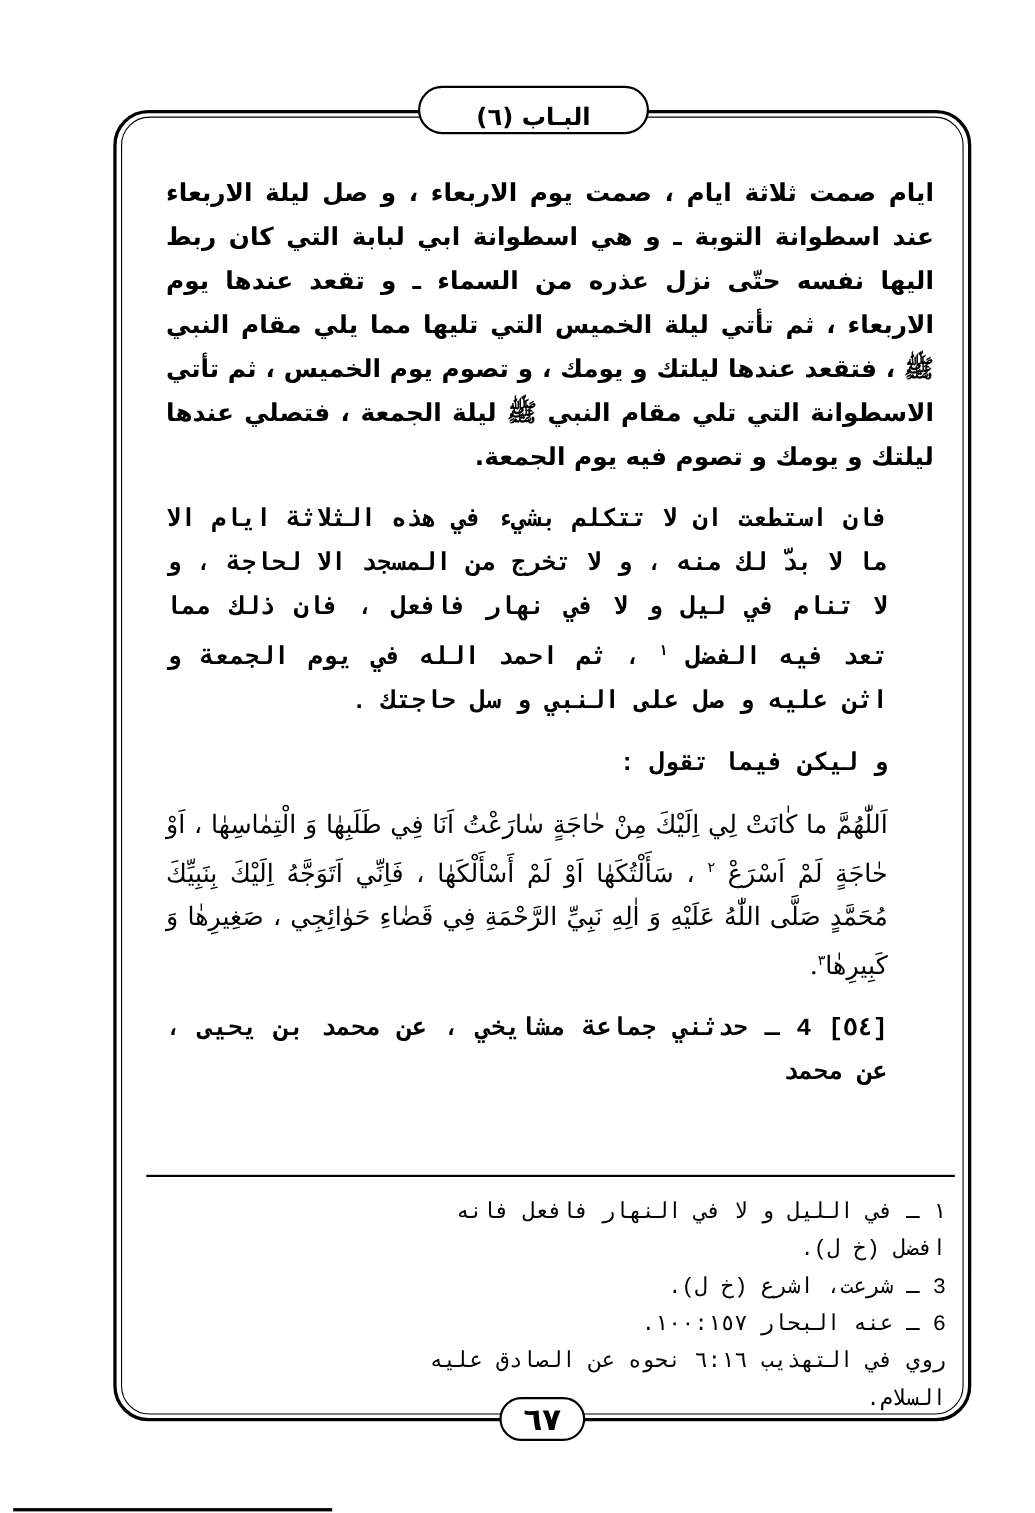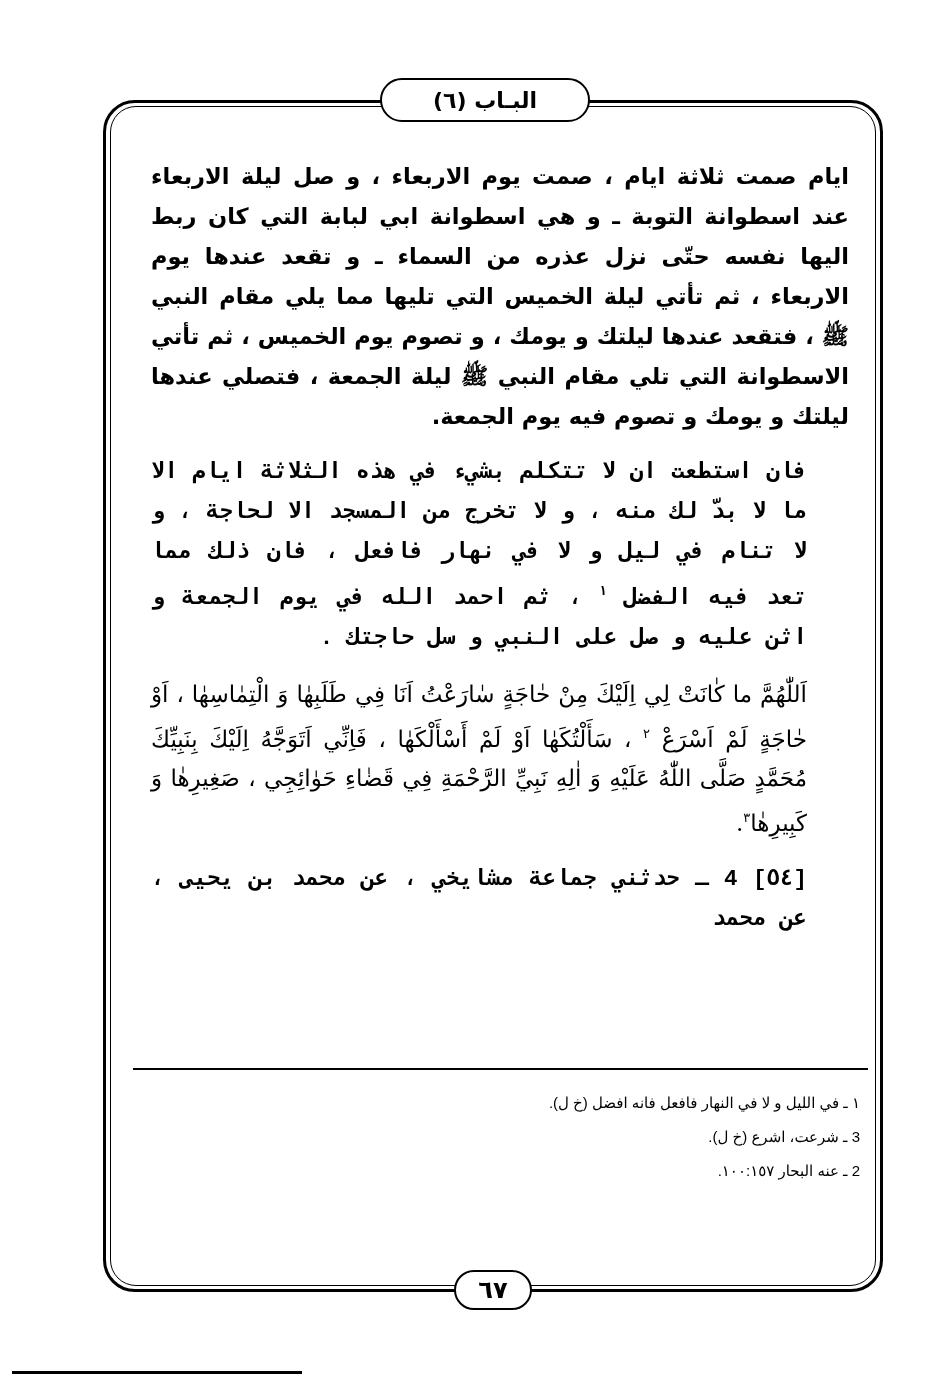--- a/index.html
+++ b/index.html
@@ -4,60 +4,62 @@
 <style>
   html, body { margin:0; padding:0; background:#ffffff; }
   body { width:941px; height:1375px; position:relative; overflow:hidden;
          font-family:"DejaVu Sans", sans-serif; color:#000; }
   .frame-outer { position:absolute; left:103px; top:100px; width:780px; height:1192px;
                  border:3px solid #000; border-radius:32px; box-sizing:border-box; }
   .frame-inner { position:absolute; left:110px; top:106px; width:766px; height:1180px;
                  border:1.5px solid #000; border-radius:26px; box-sizing:border-box; }
   .header-pill { position:absolute; left:380px; top:78px; width:210px; height:44px;
                  background:#fff; border:2.5px solid #000; border-radius:22px; box-sizing:border-box;
-                 display:flex; align-items:center; justify-content:center; }
+                 display:flex; align-items:flex-end; justify-content:center; }
   .header-pill span { font-family:"DejaVu Sans", sans-serif; font-weight:bold; font-size:22px; }
   .page-pill { position:absolute; left:454px; top:1270px; width:78px; height:40px;
                background:#fff; border:2.5px solid #000; border-radius:20px; box-sizing:border-box;
                display:flex; align-items:center; justify-content:center; }
-  .page-pill span { font-weight:bold; font-size:24px; }
+  .page-pill span { font-weight:bold; font-size:28px; }
   .body-text { position:absolute; left:135px; top:140px; width:730px; direction:rtl; text-align:justify;
                font-family:"DejaVu Sans", sans-serif; font-weight:bold; font-size:22.5px; line-height:40px; }
   .body-text p { margin:16px; }
   .indent { padding-right:42px;font-family:Liberation Mono, monospace; }
   .prayer { font-family:"DejaVu Serif", serif; font-weight:normal; font-size:23px; line-height:40px; }
   sup { font-size:13px; }
   .separator { position:absolute; left:133px; top:1068px; width:735px; height:0; border-top:2px solid #000; }
   .footnotes { position:absolute; left:380px; top:1086px; width:480px; direction:rtl; text-align:right;
-               font-family:Liberation Sans, sans-serif; font-size:15px; line-height:34px; }
+               font-family:Liberation Mono, monospace; font-size:20px; line-height:34px; }
   .footnotes p { margin:0; }
   .scan-line { position:absolute; left:12px; top:1371px; width:290px; height:3px; background:#000; }
 </style>
 </head>
 <body>
 
 <div class="frame-outer"></div>
 <div class="frame-inner"></div>
 
 <div class="header-pill">
   <span>البـاب (٦)</span>
 </div>
 
 <div class="body-text">
   <p>ايام صمت ثلاثة ايام ، صمت يوم الاربعاء ، و صل ليلة الاربعاء عند اسطوانة التوبة ـ و هي اسطوانة ابي لبابة التي كان ربط اليها نفسه حتّى نزل عذره من السماء ـ و تقعد عندها يوم الاربعاء ، ثم تأتي ليلة الخميس التي تليها مما يلي مقام النبي ﷺ ، فتقعد عندها ليلتك و يومك ، و تصوم يوم الخميس ، ثم تأتي الاسطوانة التي تلي مقام النبي ﷺ ليلة الجمعة ، فتصلي عندها ليلتك و يومك و تصوم فيه يوم الجمعة.</p>
   <p class="indent"><span>فان استطعت ان لا تتكلم بشيء في هذه الثلاثة ايام الا ما لا بدّ لك منه ، و لا تخرج من المسجد الا لحاجة ، و لا تنام في ليل و لا في نهار فافعل ، فان ذلك مما تعد فيه الفضل</span> <sup>١</sup> <span>، ثم احمد الله في يوم الجمعة و اثن عليه و صل على النبي و سل حاجتك .</span></p>
+  <p class="indent">و ليكن فيما تقول :</p>
   <p class="indent prayer"><span>اَللّٰهُمَّ ما كٰانَتْ لِي اِلَيْكَ مِنْ حٰاجَةٍ سٰارَعْتُ اَنَا فِي طَلَبِهٰا وَ الْتِمٰاسِهٰا ، اَوْ حٰاجَةٍ لَمْ اَسْرَعْ</span> <sup>٢</sup> <span>، سَأَلْتُكَهٰا اَوْ لَمْ أَسْأَلْكَهٰا ، فَاِنِّي اَتَوَجَّهُ اِلَيْكَ بِنَبِيِّكَ مُحَمَّدٍ صَلَّى اللّٰهُ عَلَيْهِ وَ اٰلِهِ نَبِيِّ الرَّحْمَةِ فِي قَضٰاءِ حَوٰائِجِي ، صَغِيرِهٰا وَ كَبِيرِهٰا</span><sup>٣</sup><span>.</span></p>
   <p class="indent">[٥٤] 4 ـ حدثني جماعة مشايخي ، عن محمد بن يحيى ، عن محمد</p>
 </div>
 
 <div class="separator"></div>
 
 <div class="footnotes">
   <p>١ ـ في الليل و لا في النهار فافعل فانه افضل (خ ل).</p>
   <p>3 ـ شرعت، اشرع (خ ل).</p>
-  <p>2 ـ عنه البحار ١٠٠:١٥٧.</p>
+  <p>6 ـ عنه البحار ١٠٠:١٥٧.</p>
+  <p>روي في التهذيب ٦:١٦ نحوه عن الصادق عليه السلام.</p>
 </div>
 
 <div class="page-pill">
   <span>٦٧</span>
 </div>
 
 <div class="scan-line"></div>
 
 </body></html>

